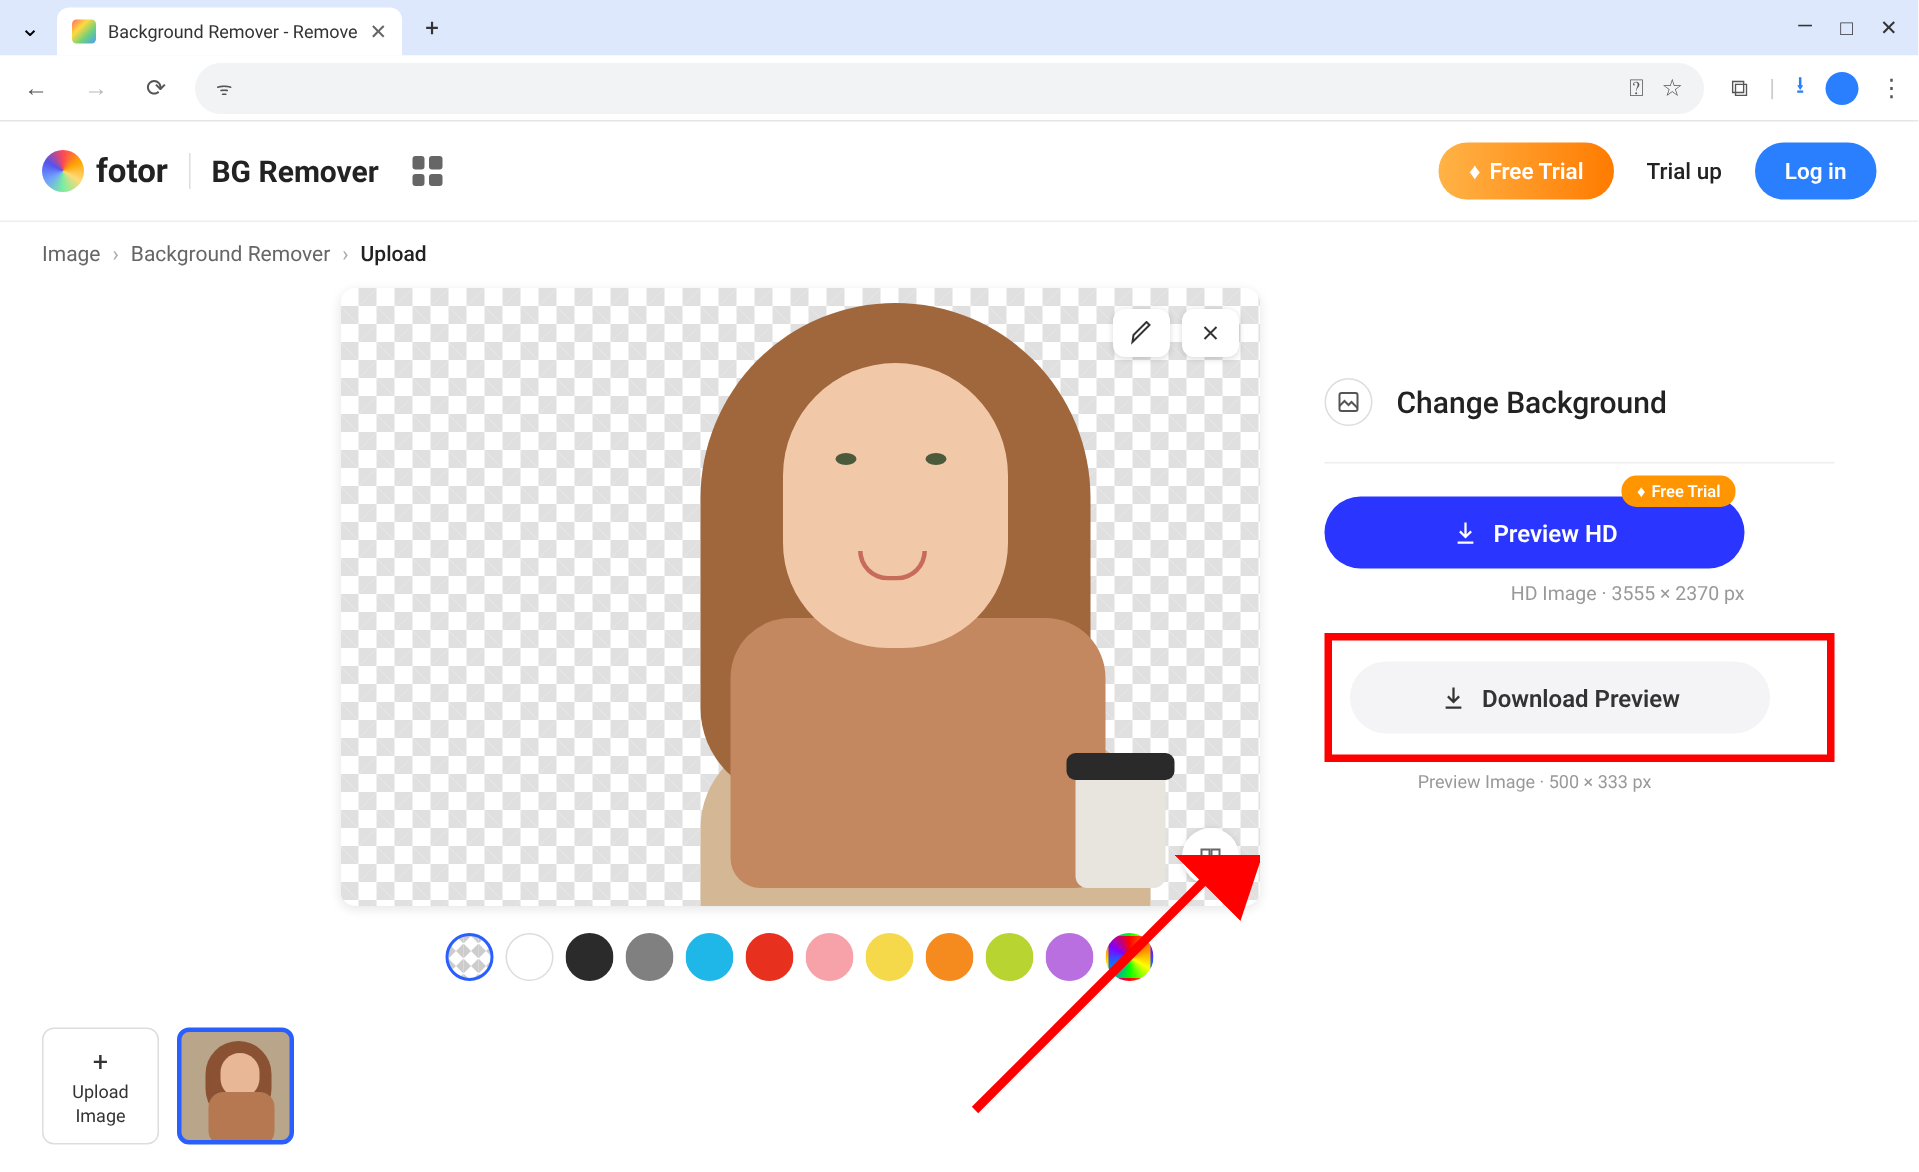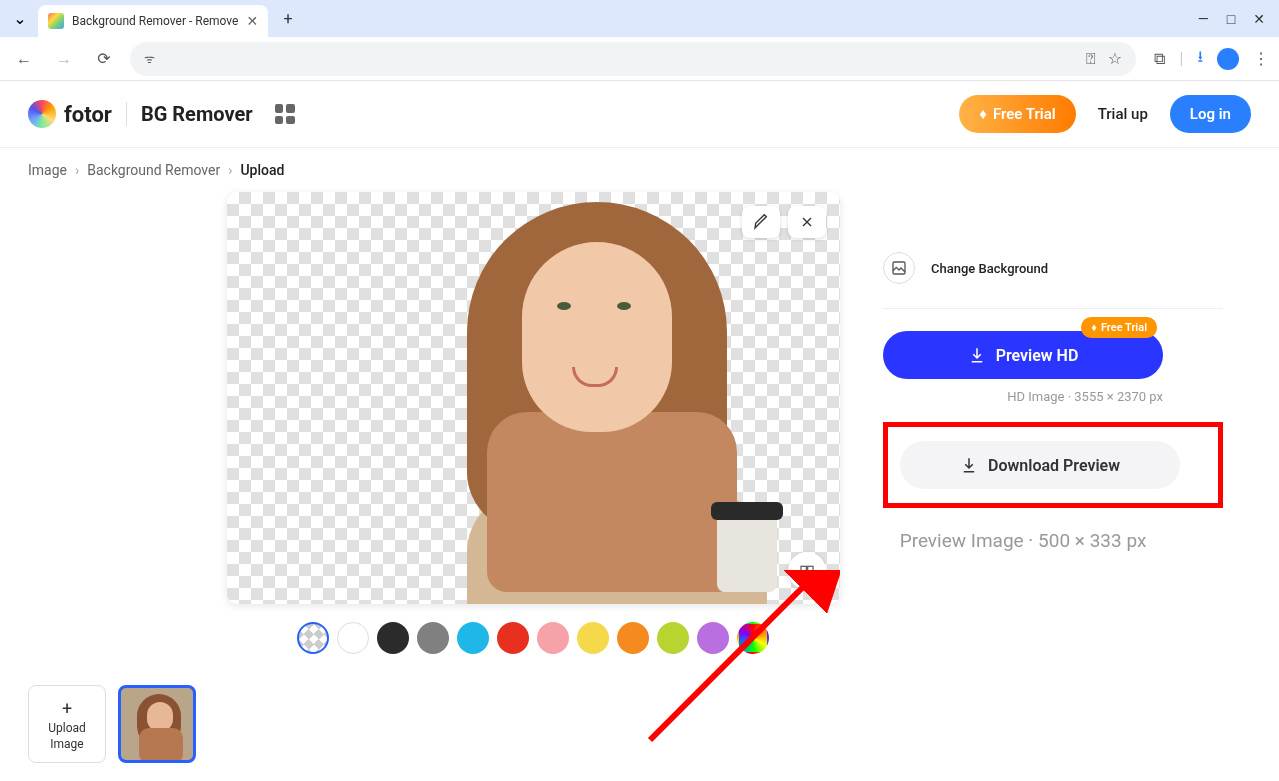--- a/index.html
+++ b/index.html
@@ -53,28 +53,28 @@
 .tool-btn{width:38px;height:32px;background:#fff;border-radius:8px;box-shadow:0 1px 4px rgba(0,0,0,0.15);display:flex;align-items:center;justify-content:center;cursor:pointer;color:#333}
 .compare-btn{position:absolute;bottom:14px;right:14px;width:38px;height:38px;background:#fff;border-radius:50%;box-shadow:0 1px 4px rgba(0,0,0,0.15);display:flex;align-items:center;justify-content:center;cursor:pointer;color:#666}
 .swatches{display:flex;gap:8px;margin-top:18px}
 .swatch{width:32px;height:32px;border-radius:50%;cursor:pointer;border:2px solid transparent}
 .swatch.selected{border-color:#2a5fff;padding:2px}
 .swatch.transparent{background-image:linear-gradient(45deg,#ccc 25%,transparent 25%),linear-gradient(-45deg,#ccc 25%,transparent 25%),linear-gradient(45deg,transparent 75%,#ccc 75%),linear-gradient(-45deg,transparent 75%,#ccc 75%);background-size:10px 10px;background-color:#fff}
 .swatch.rainbow{background:conic-gradient(#ff0000,#ff8000,#ffff00,#00ff00,#0080ff,#8000ff,#ff0000)}
 .side-col{flex:0 0 340px;padding-top:60px;position:relative}
 .action-row{display:flex;align-items:center;gap:16px;margin-bottom:24px;cursor:pointer}
 .action-icon{width:32px;height:32px;border-radius:50%;border:1px solid #ddd;display:flex;align-items:center;justify-content:center;color:#555}
-.action-label{font-size:13px;font-weight:500;color:#222}
+.action-label{font-size:20px;font-weight:500;color:#222}
 .side-divider{height:1px;background:#eee;margin:12px 0 22px}
 .dl-hd{position:relative;background:#2a36ff;color:#fff;font-weight:600;font-size:16px;height:48px;border-radius:24px;display:flex;align-items:center;justify-content:center;gap:10px;cursor:pointer;width:280px}
 .free-trial-badge{position:absolute;top:-14px;right:6px;background:#ff9500;color:#fff;font-size:11px;font-weight:600;padding:4px 10px;border-radius:10px;display:flex;align-items:center;gap:4px}
 .dl-caption{font-size:13px;color:#999;text-align:right;margin-top:10px;width:280px}
 .dl-preview-wrap{border:5px solid #ff0000;padding:14px 12px;margin-top:18px;width:340px}
 .dl-preview{background:#f4f4f6;color:#333;font-weight:600;font-size:16px;height:48px;border-radius:24px;display:flex;align-items:center;justify-content:center;gap:10px;cursor:pointer;width:280px}
-.dl-caption2{font-size:19px;color:#999;text-align:center;margin-top:21px;width:280px}
+.dl-caption2{font-size:12px;color:#999;text-align:center;margin-top:6px;width:280px}
 .arrow-svg{position:absolute;left:620px;top:570px;pointer-events:none}
 .thumbs{position:absolute;bottom:18px;left:28px;display:flex;gap:12px}
 .upload-thumb{width:78px;height:78px;border:1px solid #ddd;border-radius:8px;display:flex;flex-direction:column;align-items:center;justify-content:center;cursor:pointer;font-size:12px;color:#333;gap:2px}
 .upload-thumb .plus{font-size:18px}
 .img-thumb{width:78px;height:78px;border:3px solid #2a5fff;border-radius:8px;overflow:hidden;cursor:pointer;position:relative;background:#b8a58a}
 .img-thumb .mini{position:absolute;inset:0}
 .img-thumb .mini-hair{position:absolute;left:16px;top:6px;width:44px;height:54px;background:#8a5232;border-radius:22px}
 .img-thumb .mini-face{position:absolute;left:26px;top:14px;width:26px;height:30px;background:#e8b896;border-radius:14px}
 .img-thumb .mini-scarf{position:absolute;left:18px;top:40px;width:44px;height:36px;background:#b57850;border-radius:10px}
 </style>

